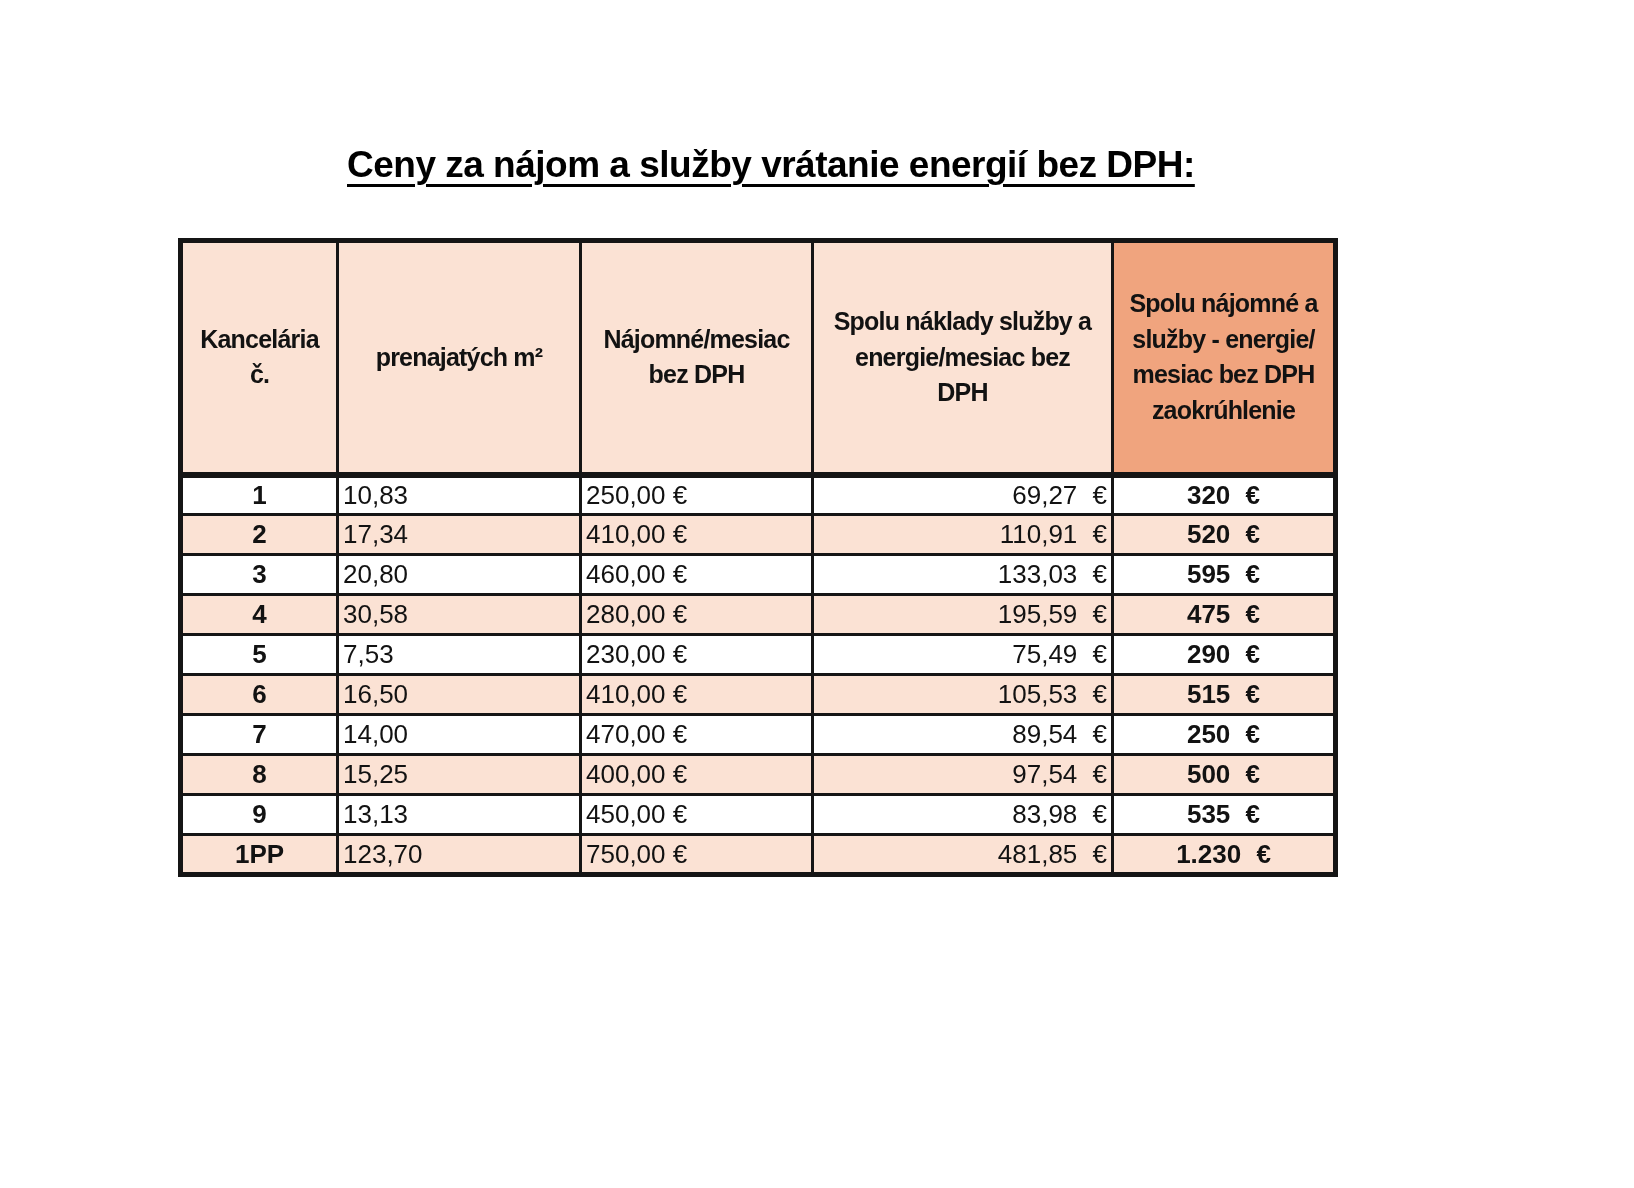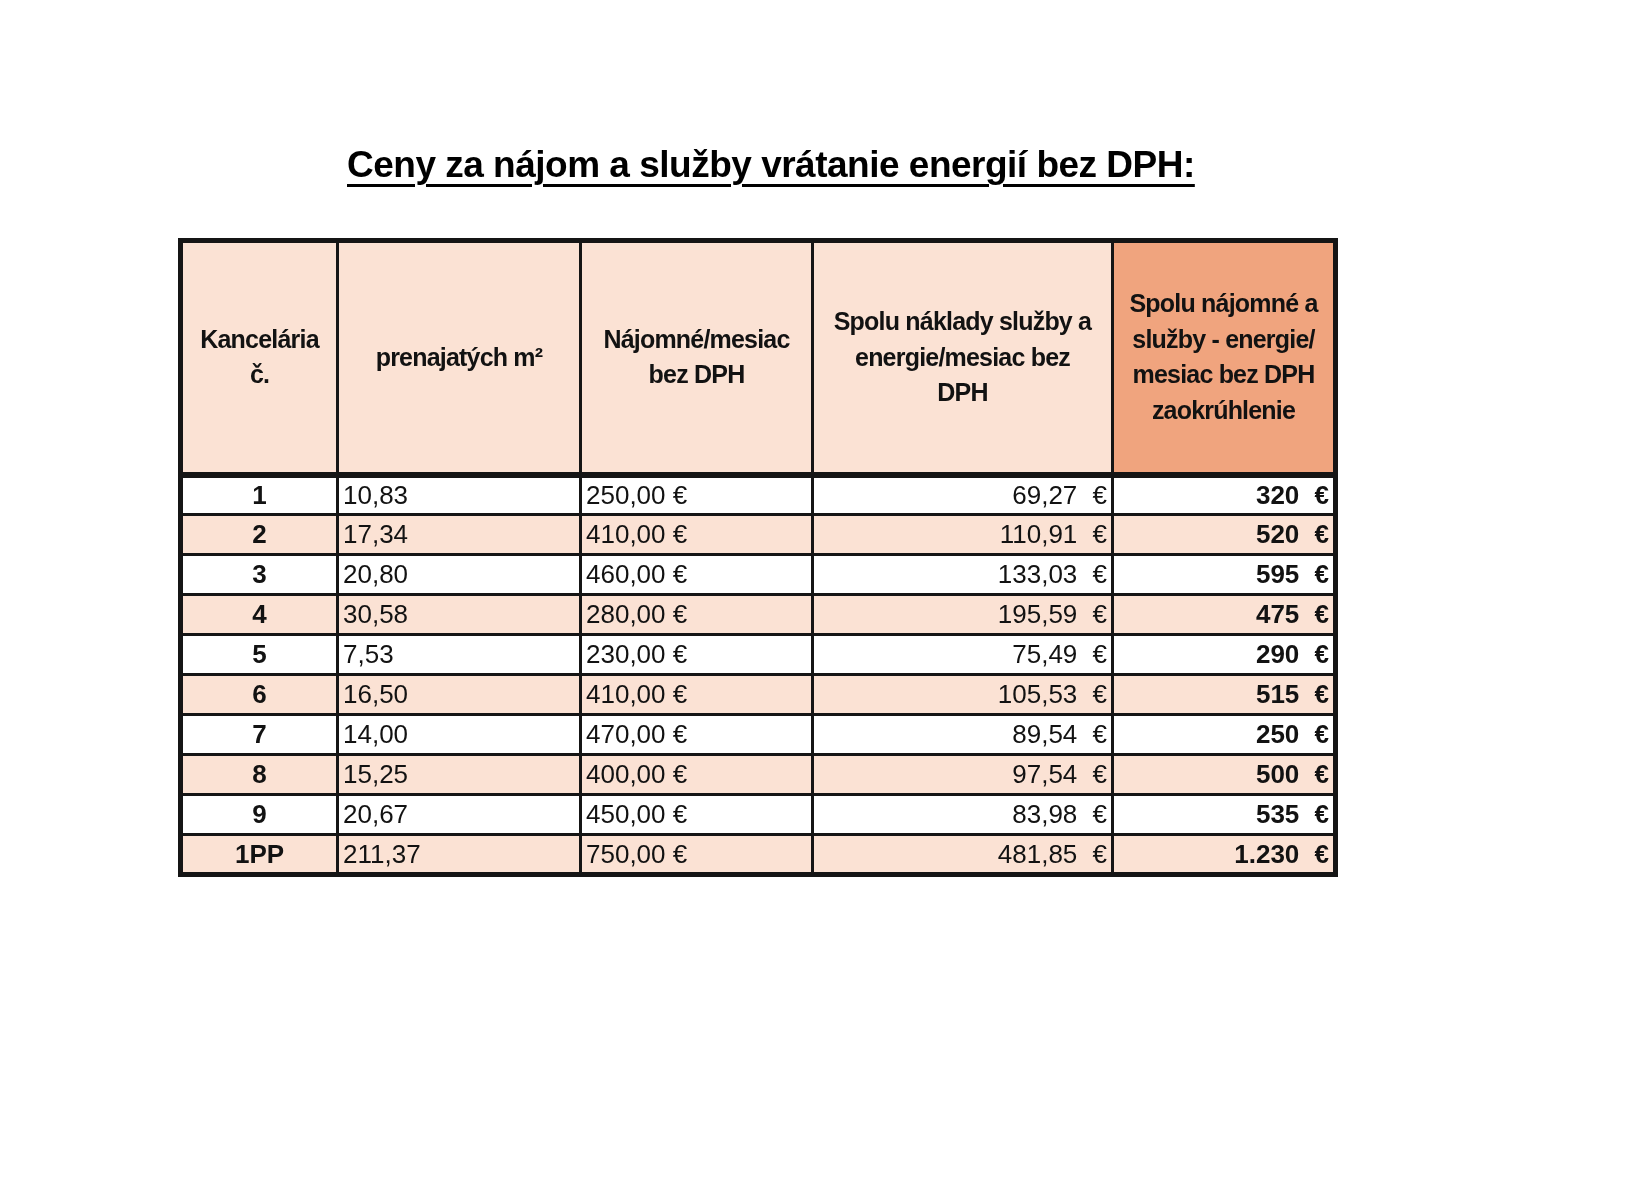--- a/index.html
+++ b/index.html
@@ -67,21 +67,21 @@
     font-size: 26px;
     vertical-align: middle;
     background: #ffffff;
     padding: 0 4px;
   }
   .price-table tbody tr.shaded td { background: var(--peach); }
   td.c-office { text-align: center; font-weight: bold; }
   td.c-area   { text-align: left; }
   td.c-rent   { text-align: left; padding-right: 5px; }
   td.c-services { text-align: right; padding-right: 24px; word-spacing: 8px; }
-  td.c-total  { text-align: right; padding-right: 22px; word-spacing: 8px; font-weight: bold; }
+  td.c-total  { text-align: center; padding-right: 22px; word-spacing: 8px; font-weight: bold; }
 </style>
 </head>
 <body>
 
 <div class="page">
 
   <div class="doc-title">Ceny za nájom a služby vrátanie energií bez DPH:</div>
 
   <table class="price-table">
     <colgroup>
@@ -159,28 +159,28 @@
     </tr>
         <tr class="shaded">
       <td class="c-office">8</td>
       <td class="c-area">15,25</td>
       <td class="c-rent">400,00 €</td>
       <td class="c-services">97,54 €</td>
       <td class="c-total">500 €</td>
     </tr>
         <tr>
       <td class="c-office">9</td>
-      <td class="c-area">20,67</td>
+      <td class="c-area">13,13</td>
       <td class="c-rent">450,00 €</td>
       <td class="c-services">83,98 €</td>
       <td class="c-total">535 €</td>
     </tr>
         <tr class="shaded">
       <td class="c-office">1PP</td>
-      <td class="c-area">211,37</td>
+      <td class="c-area">123,70</td>
       <td class="c-rent">750,00 €</td>
       <td class="c-services">481,85 €</td>
       <td class="c-total">1.230 €</td>
     </tr>
       </tbody>
   </table>
 
 </div>
 
 </body></html>

